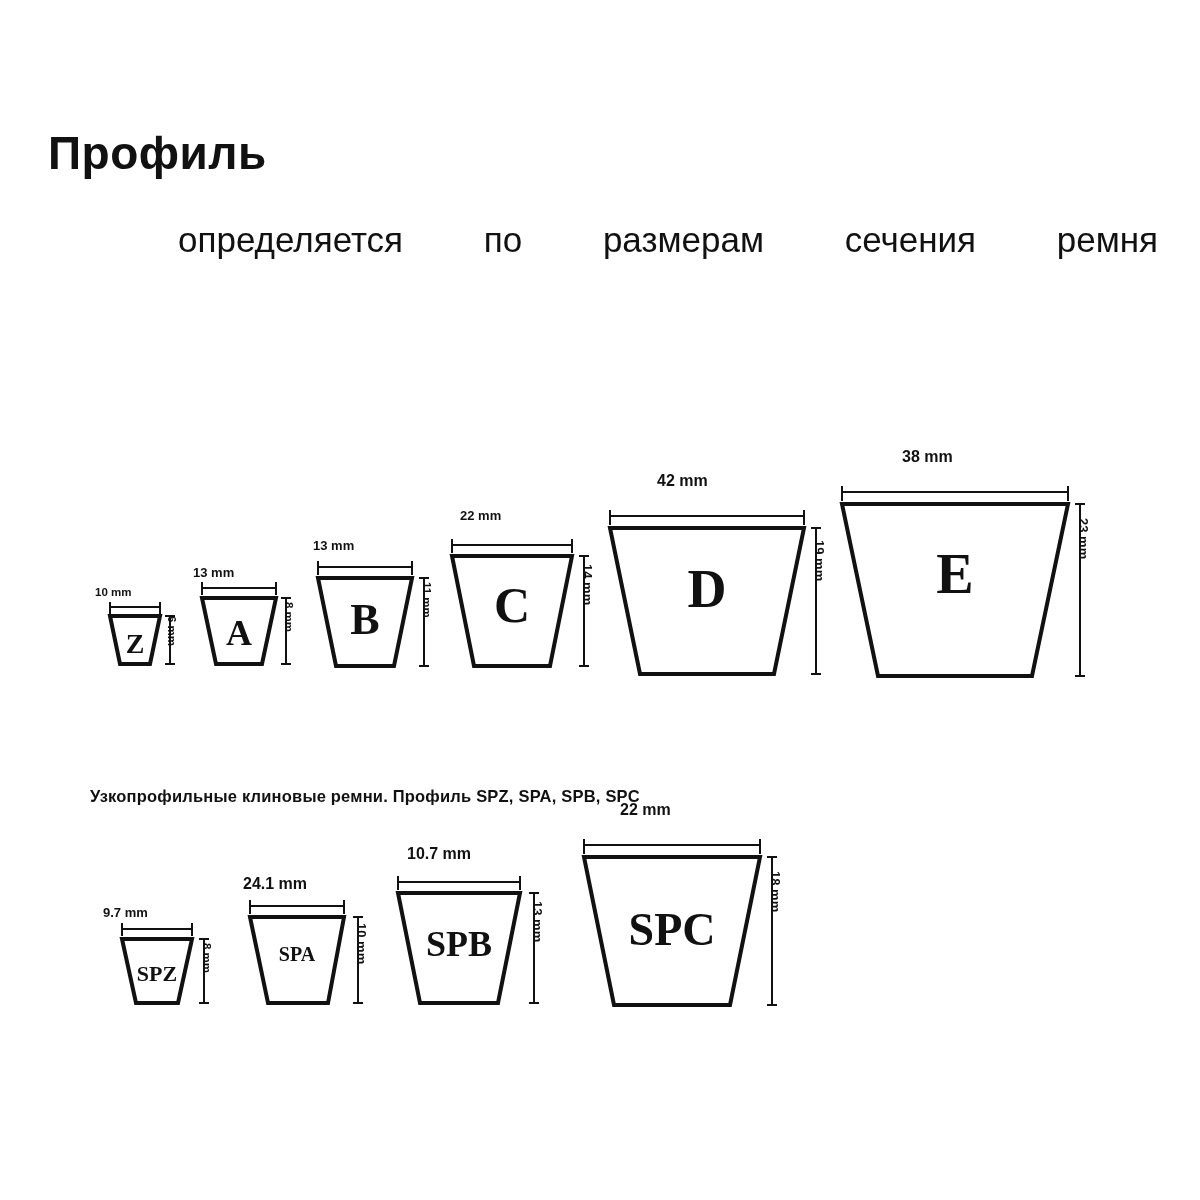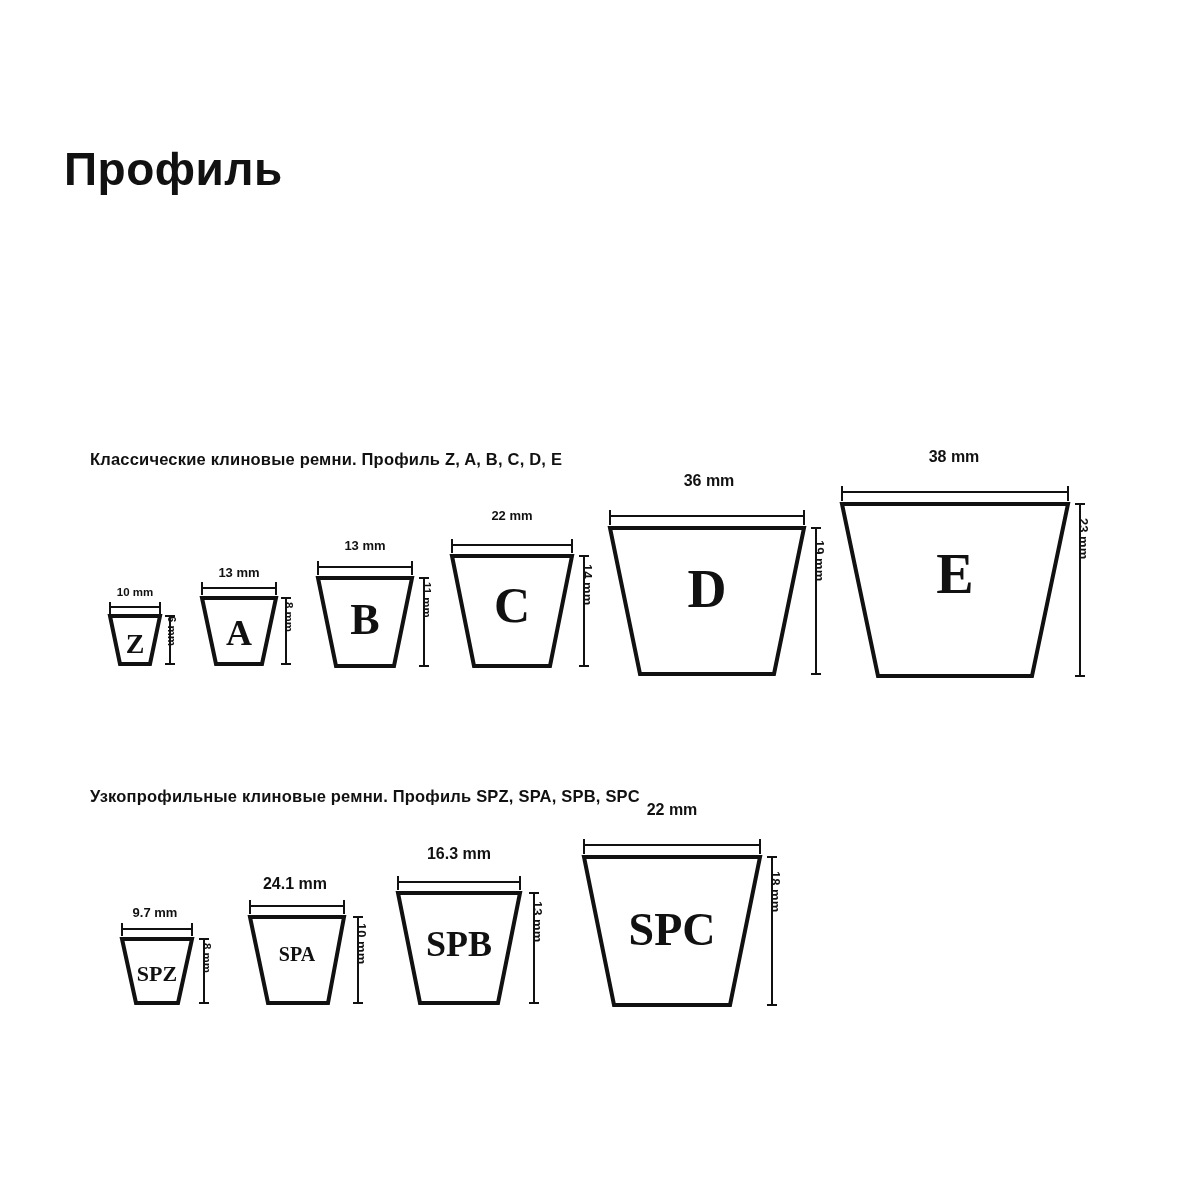--- a/index.html
+++ b/index.html
@@ -21,21 +21,21 @@
     position: absolute;
     left: 48px;
     top: 128px;
     width: 1110px;
   }
   #page-title {
     font-size: 46px;
     font-weight: 700;
     letter-spacing: 0.5px;
     line-height: 1.1;
-    margin: 16px;
+    margin: 0;
     color: #111;
   }
   #intro-paragraph {
     margin: 34px 0 0 0;
     font-size: 35px;
     line-height: 1.55;
     text-align: justify;
     text-indent: 130px;
     color: #111;
     font-weight: 400;
@@ -80,45 +80,45 @@
     color: #111;
     text-align: center;
     pointer-events: none;
   }
   .dim-top {
     position: absolute;
     font-size: 14px;
     font-weight: 700;
     color: #111;
     white-space: nowrap;
-    text-align: center;
+    text-align: left;
   }
   .dim-side {
     position: absolute;
     font-size: 14px;
     font-weight: 700;
     color: #111;
     white-space: nowrap;
     writing-mode: vertical-rl;
     text-orientation: mixed;
   }
   .dim-small { font-size: 11.5px; }
   .dim-med { font-size: 13px; }
   .dim-lg { font-size: 16px; }
 </style>
 </head>
 <body>
 
 <div id="heading-block">
   <h1 id="page-title">Профиль</h1>
+  <p id="intro-paragraph">определяется по размерам сечения ремня</p>
 </div>
 
 <div id="diagram">
 
-  <div class="group-caption" id="caption-classic">Классические клиновые ремни. Профиль Z, A, B, C, D, E</div>
   <div class="group-caption" id="caption-narrow">Узкопрофильные клиновые ремни. Профиль SPZ, SPA, SPB, SPC</div>
 
   <div class="belt" style="left:104px; top:180px;">
     <svg width="62" height="72" viewBox="0 0 62 72" aria-hidden="true">
       <polygon points="6,16 56,16 46,64 16,64" fill="#ffffff" stroke="#111111" stroke-width="4"></polygon>
 
       <line x1="6" y1="7" x2="56" y2="7" stroke="#111111" stroke-width="2"></line>
       <line x1="6" y1="2" x2="6" y2="14" stroke="#111111" stroke-width="2"></line>
       <line x1="56" y1="2" x2="56" y2="14" stroke="#111111" stroke-width="2"></line>
 
@@ -180,21 +180,21 @@
     <svg width="212" height="200" viewBox="0 0 212 200" aria-hidden="true">
       <polygon points="6,44 200,44 170,190 36,190" fill="#ffffff" stroke="#111111" stroke-width="4"></polygon>
       <line x1="6" y1="32" x2="200" y2="32" stroke="#111111" stroke-width="2"></line>
       <line x1="6" y1="26" x2="6" y2="41" stroke="#111111" stroke-width="2"></line>
       <line x1="200" y1="26" x2="200" y2="41" stroke="#111111" stroke-width="2"></line>
       <line x1="212" y1="44" x2="212" y2="190" stroke="#111111" stroke-width="2"></line>
       <line x1="207" y1="44" x2="217" y2="44" stroke="#111111" stroke-width="2"></line>
       <line x1="207" y1="190" x2="217" y2="190" stroke="#111111" stroke-width="2"></line>
     </svg>
     <div class="belt-label" style="left:6px; top:74px; width:194px; font-size:54px;">D</div>
-    <div class="dim-top dim-lg" style="left:53px; top:-12px; width:104px;">36 mm</div>
+    <div class="dim-top dim-lg" style="left:53px; top:-12px; width:104px;">42 mm</div>
     <div class="dim-side dim-med" style="left:208px; top:56px;">19 mm</div>
   </div>
 
   <div class="belt" style="left:836px; top:40px;">
     <svg width="240" height="230" viewBox="0 0 240 230" aria-hidden="true">
       <polygon points="6,44 232,44 196,216 42,216" fill="#ffffff" stroke="#111111" stroke-width="4"></polygon>
       <line x1="6" y1="32" x2="232" y2="32" stroke="#111111" stroke-width="2"></line>
       <line x1="6" y1="26" x2="6" y2="41" stroke="#111111" stroke-width="2"></line>
       <line x1="232" y1="26" x2="232" y2="41" stroke="#111111" stroke-width="2"></line>
       <line x1="244" y1="44" x2="244" y2="216" stroke="#111111" stroke-width="2"></line>
@@ -240,21 +240,21 @@
     <svg width="140" height="156" viewBox="0 0 140 156" aria-hidden="true">
       <polygon points="6,36 128,36 106,146 28,146" fill="#ffffff" stroke="#111111" stroke-width="4"></polygon>
       <line x1="6" y1="25" x2="128" y2="25" stroke="#111111" stroke-width="2"></line>
       <line x1="6" y1="19" x2="6" y2="33" stroke="#111111" stroke-width="2"></line>
       <line x1="128" y1="19" x2="128" y2="33" stroke="#111111" stroke-width="2"></line>
       <line x1="142" y1="36" x2="142" y2="146" stroke="#111111" stroke-width="2"></line>
       <line x1="137" y1="36" x2="147" y2="36" stroke="#111111" stroke-width="2"></line>
       <line x1="137" y1="146" x2="147" y2="146" stroke="#111111" stroke-width="2"></line>
     </svg>
     <div class="belt-label" style="left:6px; top:66px; width:122px; font-size:36px;">SPB</div>
-    <div class="dim-top dim-lg" style="left:15px; top:-12px; width:104px;">16.3 mm</div>
+    <div class="dim-top dim-lg" style="left:15px; top:-12px; width:104px;">10.7 mm</div>
     <div class="dim-side dim-med" style="left:138px; top:44px;">13 mm</div>
   </div>
 
   <div class="belt" style="left:578px; top:395px;">
     <svg width="190" height="200" viewBox="0 0 190 200" aria-hidden="true">
       <polygon points="6,42 182,42 152,190 36,190" fill="#ffffff" stroke="#111111" stroke-width="4"></polygon>
       <line x1="6" y1="30" x2="182" y2="30" stroke="#111111" stroke-width="2"></line>
       <line x1="6" y1="24" x2="6" y2="39" stroke="#111111" stroke-width="2"></line>
       <line x1="182" y1="24" x2="182" y2="39" stroke="#111111" stroke-width="2"></line>
       <line x1="194" y1="42" x2="194" y2="190" stroke="#111111" stroke-width="2"></line>

